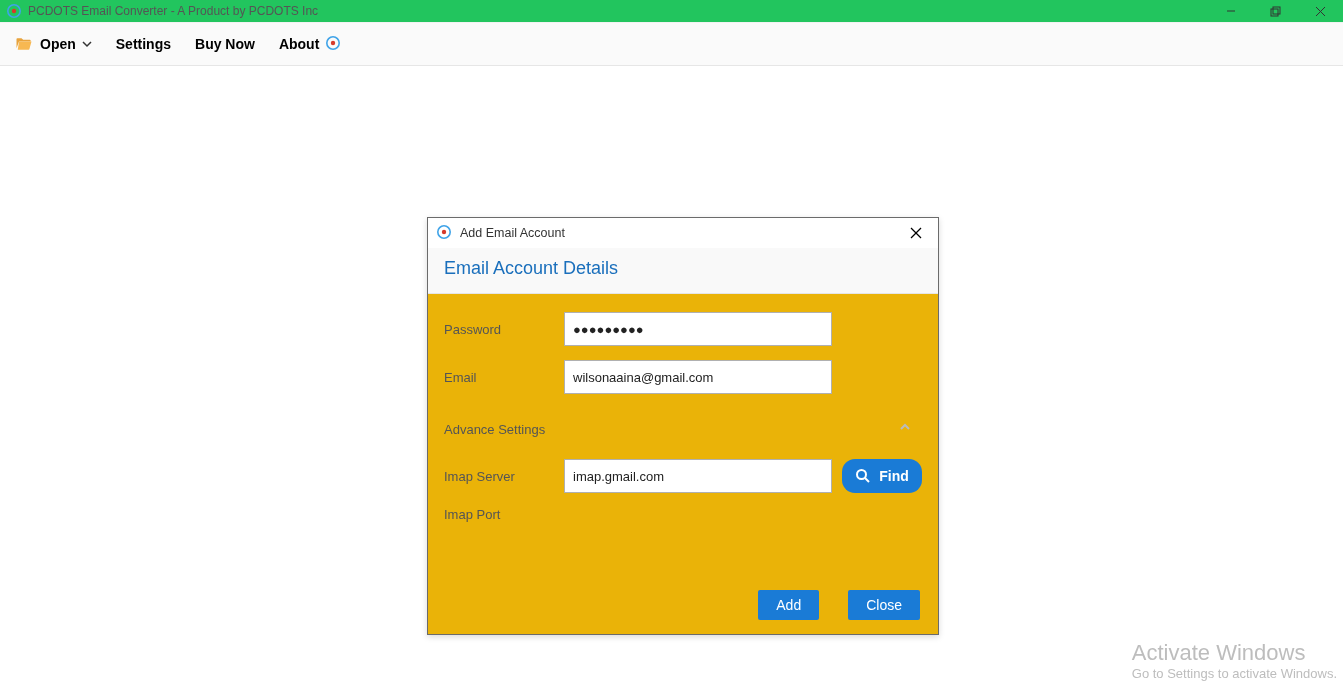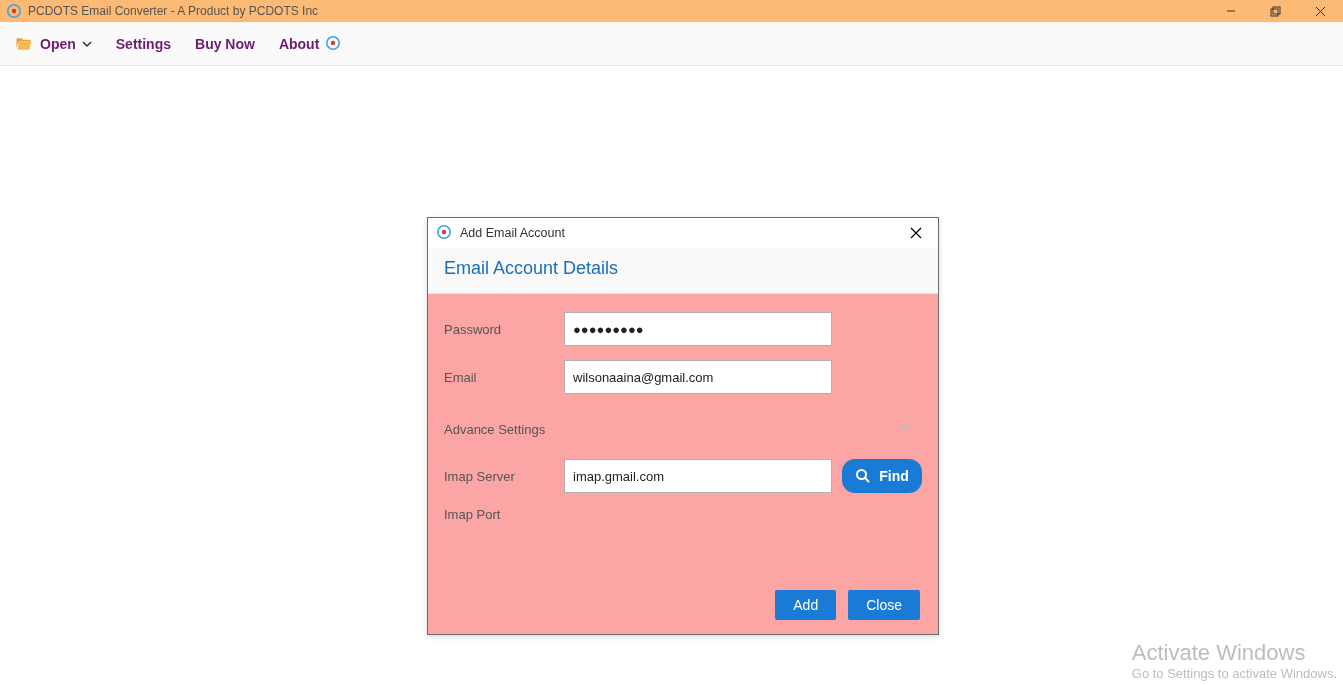--- a/index.html
+++ b/index.html
@@ -1,35 +1,35 @@
 <!DOCTYPE html>
 <html><head>
   <meta charset="utf-8">
   <style>
     * { box-sizing: border-box; margin: 0; padding: 0; }
     body { font-family: "Segoe UI", Tahoma, sans-serif; font-size: 13px; background: #fff; width: 1343px; height: 685px; position: relative; overflow: hidden; }
 
     
-    .titlebar { height: 23px; display: flex; align-items: center; justify-content: space-between; padding: 0 0 0 6px; background: #fdba74; border-bottom: 1px solid #f2f2f2; }
+    .titlebar { height: 23px; display: flex; align-items: center; justify-content: space-between; padding: 0 0 0 6px; background: #22c55e; border-bottom: 1px solid #f2f2f2; }
     .titlebar-left { display: flex; align-items: center; gap: 6px; }
     .app-icon { width: 16px; height: 16px; display: inline-flex; align-items: center; justify-content: center; }
     .title-text { color: #555; font-size: 12px; }
     .win-controls { display: flex; }
     .win-btn { width: 45px; height: 23px; display: flex; align-items: center; justify-content: center; color: #333; }
 
     
     .toolbar { height: 43px; display: flex; align-items: center; gap: 24px; padding: 0 14px; background: #fafafa; border-bottom: 1px solid #e6e6e6; }
-    .tb-item { display: inline-flex; align-items: center; gap: 6px; color: #701a75; font-size: 14px; font-weight: 600; cursor: pointer; }
+    .tb-item { display: inline-flex; align-items: center; gap: 6px; color: #000000; font-size: 14px; font-weight: 600; cursor: pointer; }
     .tb-item .chev { color: #444; }
     .open-icon svg { display: block; }
 
     
     .dialog {
       position: absolute; left: 427px; top: 217px; width: 512px; height: 418px;
-      background: #fca5a5; border: 1px solid #6b6b6b;
+      background: #eab308; border: 1px solid #6b6b6b;
       box-shadow: 0 2px 6px rgba(0,0,0,0.15);
     }
     .dlg-titlebar { height: 30px; display: flex; align-items: center; justify-content: space-between; padding: 0 10px 0 8px; background: #fff; }
     .dlg-title-left { display: flex; align-items: center; gap: 8px; }
     .dlg-title { color: #333; font-size: 12.5px; }
     .dlg-close { width: 24px; height: 24px; display: flex; align-items: center; justify-content: center; cursor: pointer; }
 
     .dlg-panel-title { color: #1a6fbc; font-size: 18px; padding: 10px 16px 14px 16px; background: #f9f9f9; border-bottom: 1px solid #e6e6e6; }
 
     .dlg-body { padding: 18px 16px 10px 16px; }
@@ -42,21 +42,21 @@
     .adv-label { color: #555; font-size: 13px; }
     .adv-chev { color: #bbb; margin-right: 10px; }
 
     .find-btn { width: 80px; height: 34px; background: #1a7bd6; color: #fff; display: inline-flex; align-items: center; justify-content: center; gap: 8px; border: none; font-size: 14px; font-weight: 600; cursor: pointer; border-radius: 13px; }
     .find-btn svg { display: block; }
 
     .check-row { margin-left: 118px; margin-top: 6px; display: flex; align-items: center; gap: 6px; color: #444; font-size: 13px; }
     .checkbox { width: 16px; height: 16px; background: #1a7bd6; border-radius: 2px; display: inline-flex; align-items: center; justify-content: center; }
     .checkbox svg { display: block; }
 
-    .dlg-buttons { position: absolute; right: 18px; bottom: 14px; display: flex; gap: 12px; }
+    .dlg-buttons { position: absolute; right: 18px; bottom: 14px; display: flex; gap: 29px; }
     .btn { height: 30px; padding: 0 18px; background: #1a7bd6; color: #fff; border: none; font-size: 14px; font-weight: 500; border-radius: 2px; cursor: pointer; }
 
     
     .watermark { position: absolute; right: 6px; bottom: 4px; text-align: left; color: #bdbdbd; pointer-events: none; }
     .watermark .w1 { font-size: 22px; font-weight: 400; }
     .watermark .w2 { font-size: 13px; }
 
     
     .circle-logo { width: 16px; height: 16px; }
   </style>

